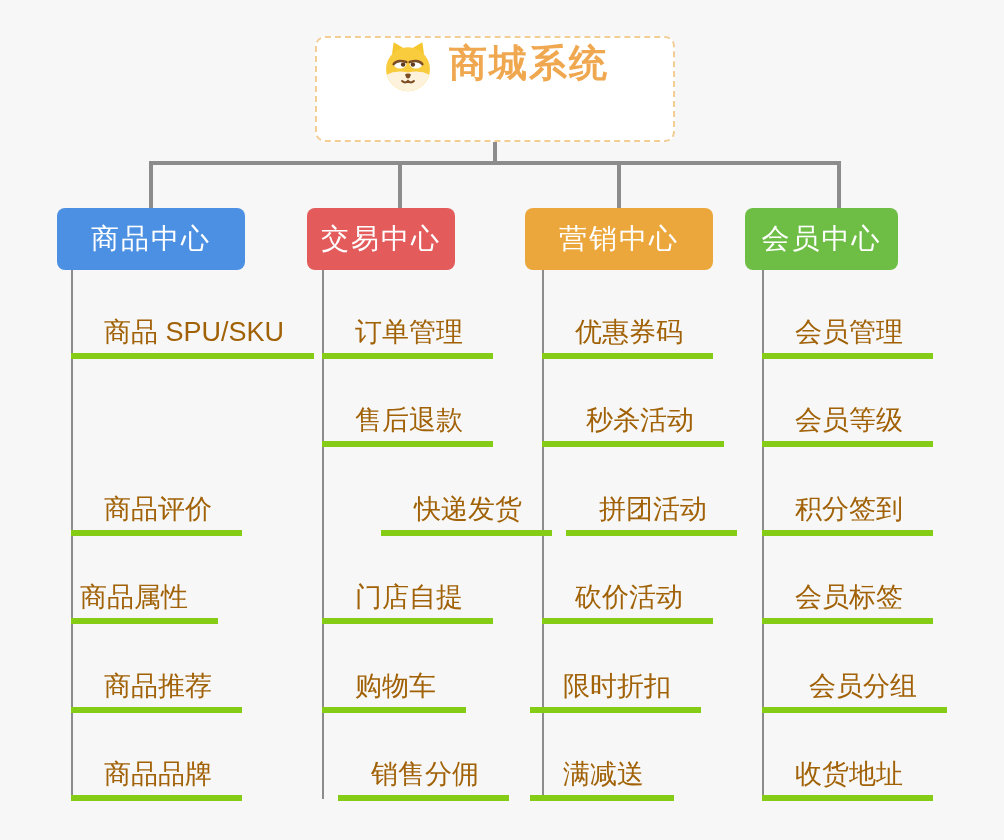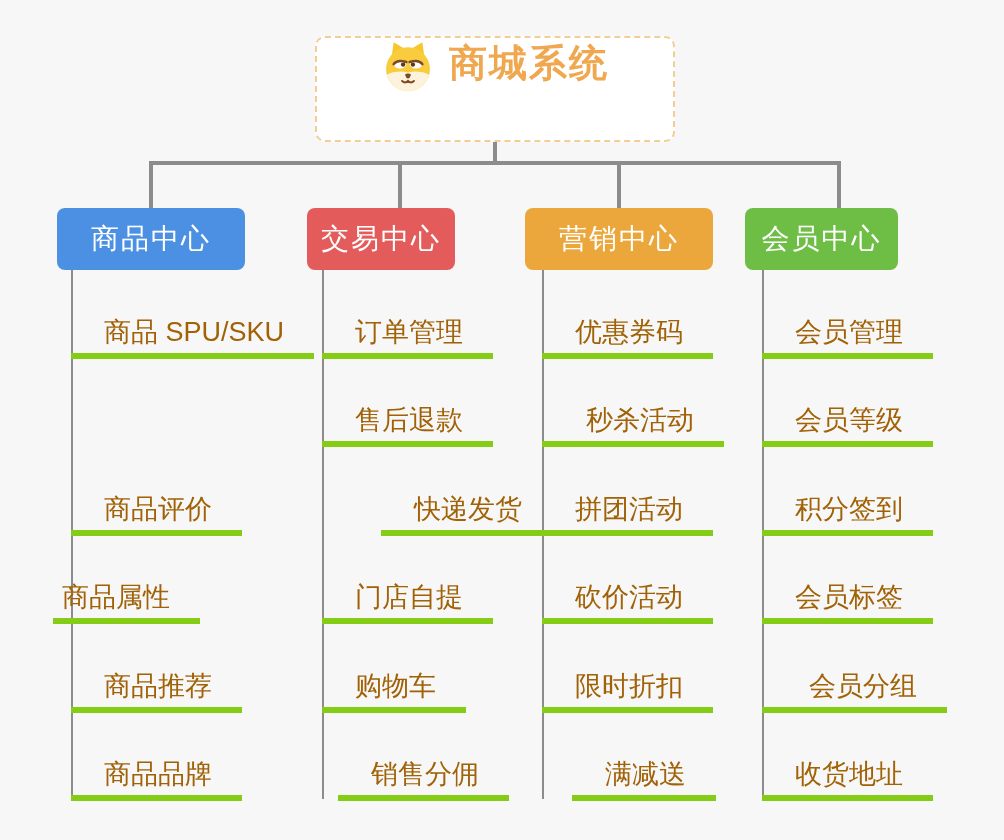--- a/index.html
+++ b/index.html
@@ -88,37 +88,37 @@
   <div class="branch" style="left: 525px; width: 188px; background-color: rgb(235, 167, 60);">营销中心</div>
   <div class="branch" style="left: 745px; width: 153px; background-color: rgb(110, 190, 69);">会员中心</div>
 
   <div class="trunk" style="left:71px;top:270px;height:529px;"></div>
   <div class="trunk" style="left:322px;top:270px;height:529px;"></div>
   <div class="trunk" style="left:542px;top:270px;height:529px;"></div>
   <div class="trunk" style="left:762px;top:270px;height:529px;"></div>
 
   <div class="leaf" style="left:71px;top:318px;">商品 SPU/SKU</div>
   <div class="leaf" style="left:71px;top:495px;">商品评价</div>
-  <div class="leaf" style="left:53px;top:583px;padding-left:9px;">商品属性</div>
+  <div class="leaf" style="left:71px;top:583px;padding-left:9px;">商品属性</div>
   <div class="leaf" style="left:71px;top:672px;">商品推荐</div>
   <div class="leaf" style="left:71px;top:760px;">商品品牌</div>
 
   <div class="leaf" style="left:322px;top:318px;">订单管理</div>
   <div class="leaf" style="left:322px;top:406px;text-align:right;">售后退款</div>
   <div class="leaf" style="left:334px;top:495px;margin-left:47px;">快递发货</div>
   <div class="leaf" style="left:322px;top:583px;">门店自提</div>
   <div class="leaf" style="left:322px;top:672px;">购物车</div>
   <div class="leaf" style="left:338px;top:760px;">销售分佣</div>
 
   <div class="leaf" style="left:542px;top:318px;">优惠券码</div>
   <div class="leaf" style="left:542px;top:406px;padding-left:44px;">秒杀活动</div>
-  <div class="leaf" style="left:542px;top:495px;">拼团活动</div>
+  <div class="leaf" style="left:566px;top:495px;">拼团活动</div>
   <div class="leaf" style="left:542px;top:583px;">砍价活动</div>
-  <div class="leaf" style="left:542px;top:672px;">限时折扣</div>
-  <div class="leaf" style="left:572px;top:760px;">满减送</div>
+  <div class="leaf" style="left:530px;top:672px;">限时折扣</div>
+  <div class="leaf" style="left:530px;top:760px;">满减送</div>
 
   <div class="leaf" style="left:762px;top:318px;">会员管理</div>
   <div class="leaf" style="left:762px;top:406px;">会员等级</div>
   <div class="leaf" style="left:762px;top:495px;">积分签到</div>
   <div class="leaf" style="left:762px;top:583px;">会员标签</div>
   <div class="leaf" style="left:762px;top:672px;padding-left:47px;">会员分组</div>
   <div class="leaf" style="left:762px;top:760px;">收货地址</div>
 
 </div>
 

